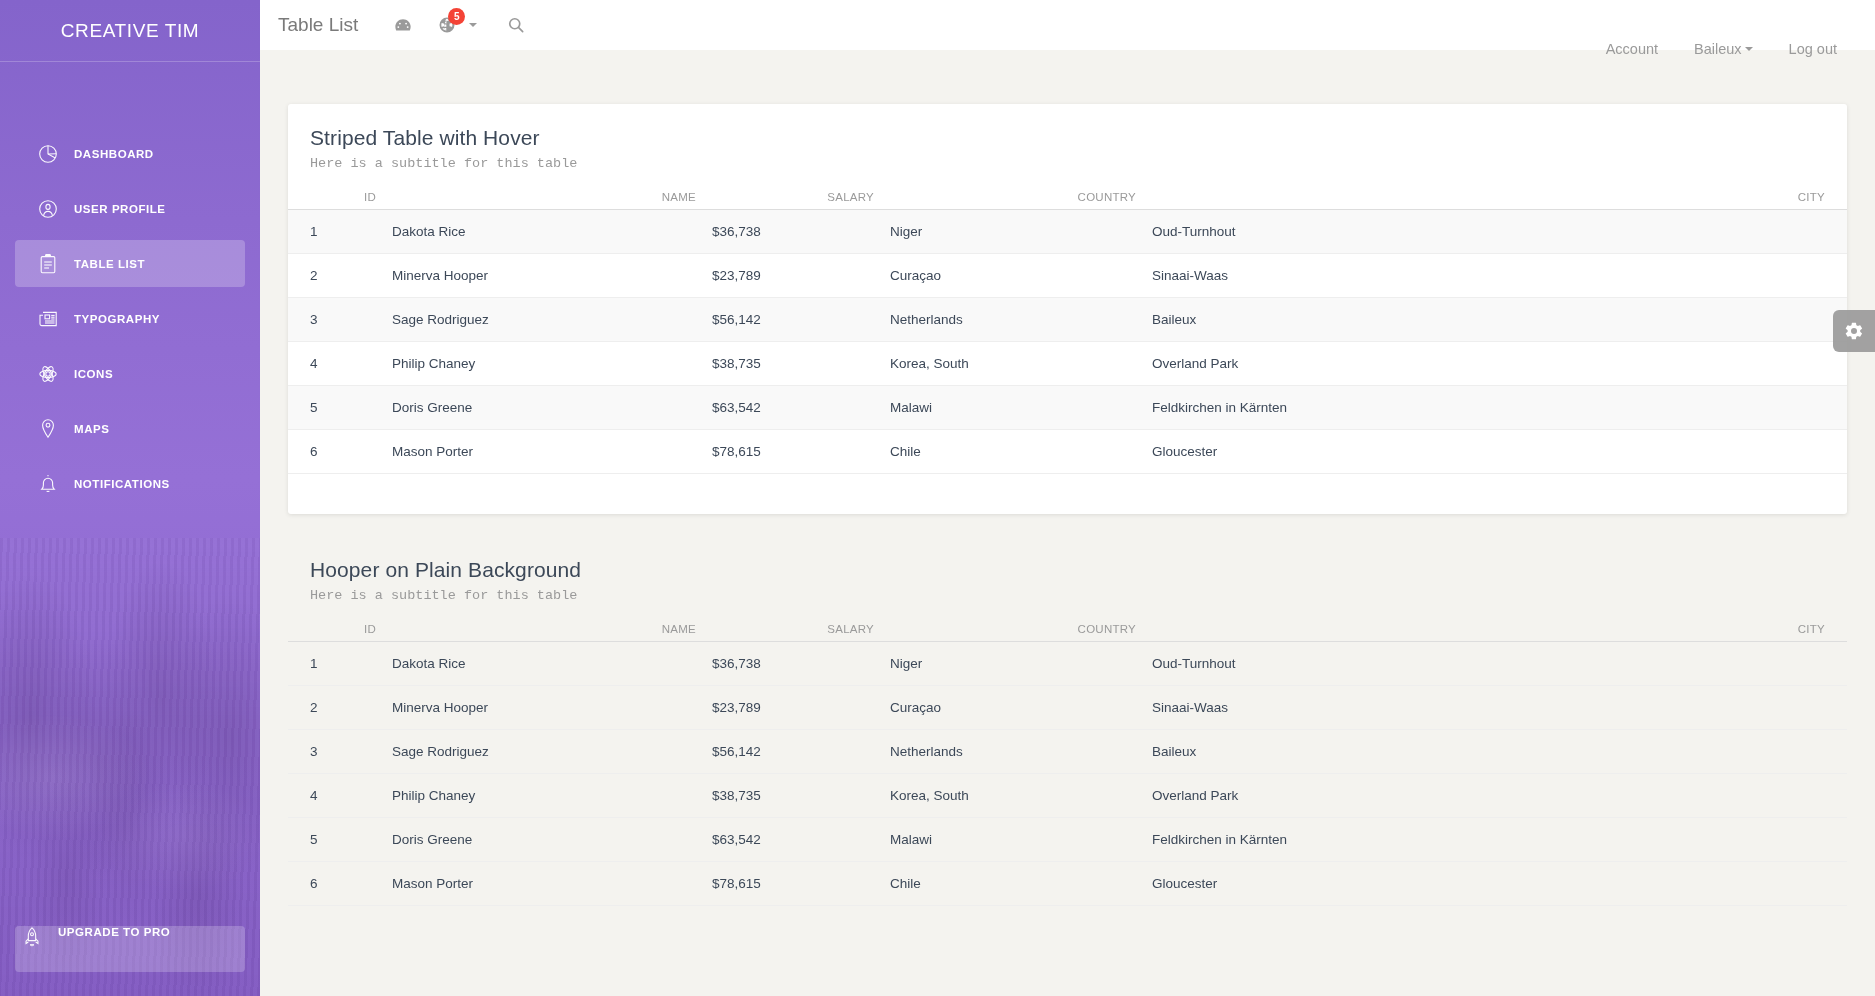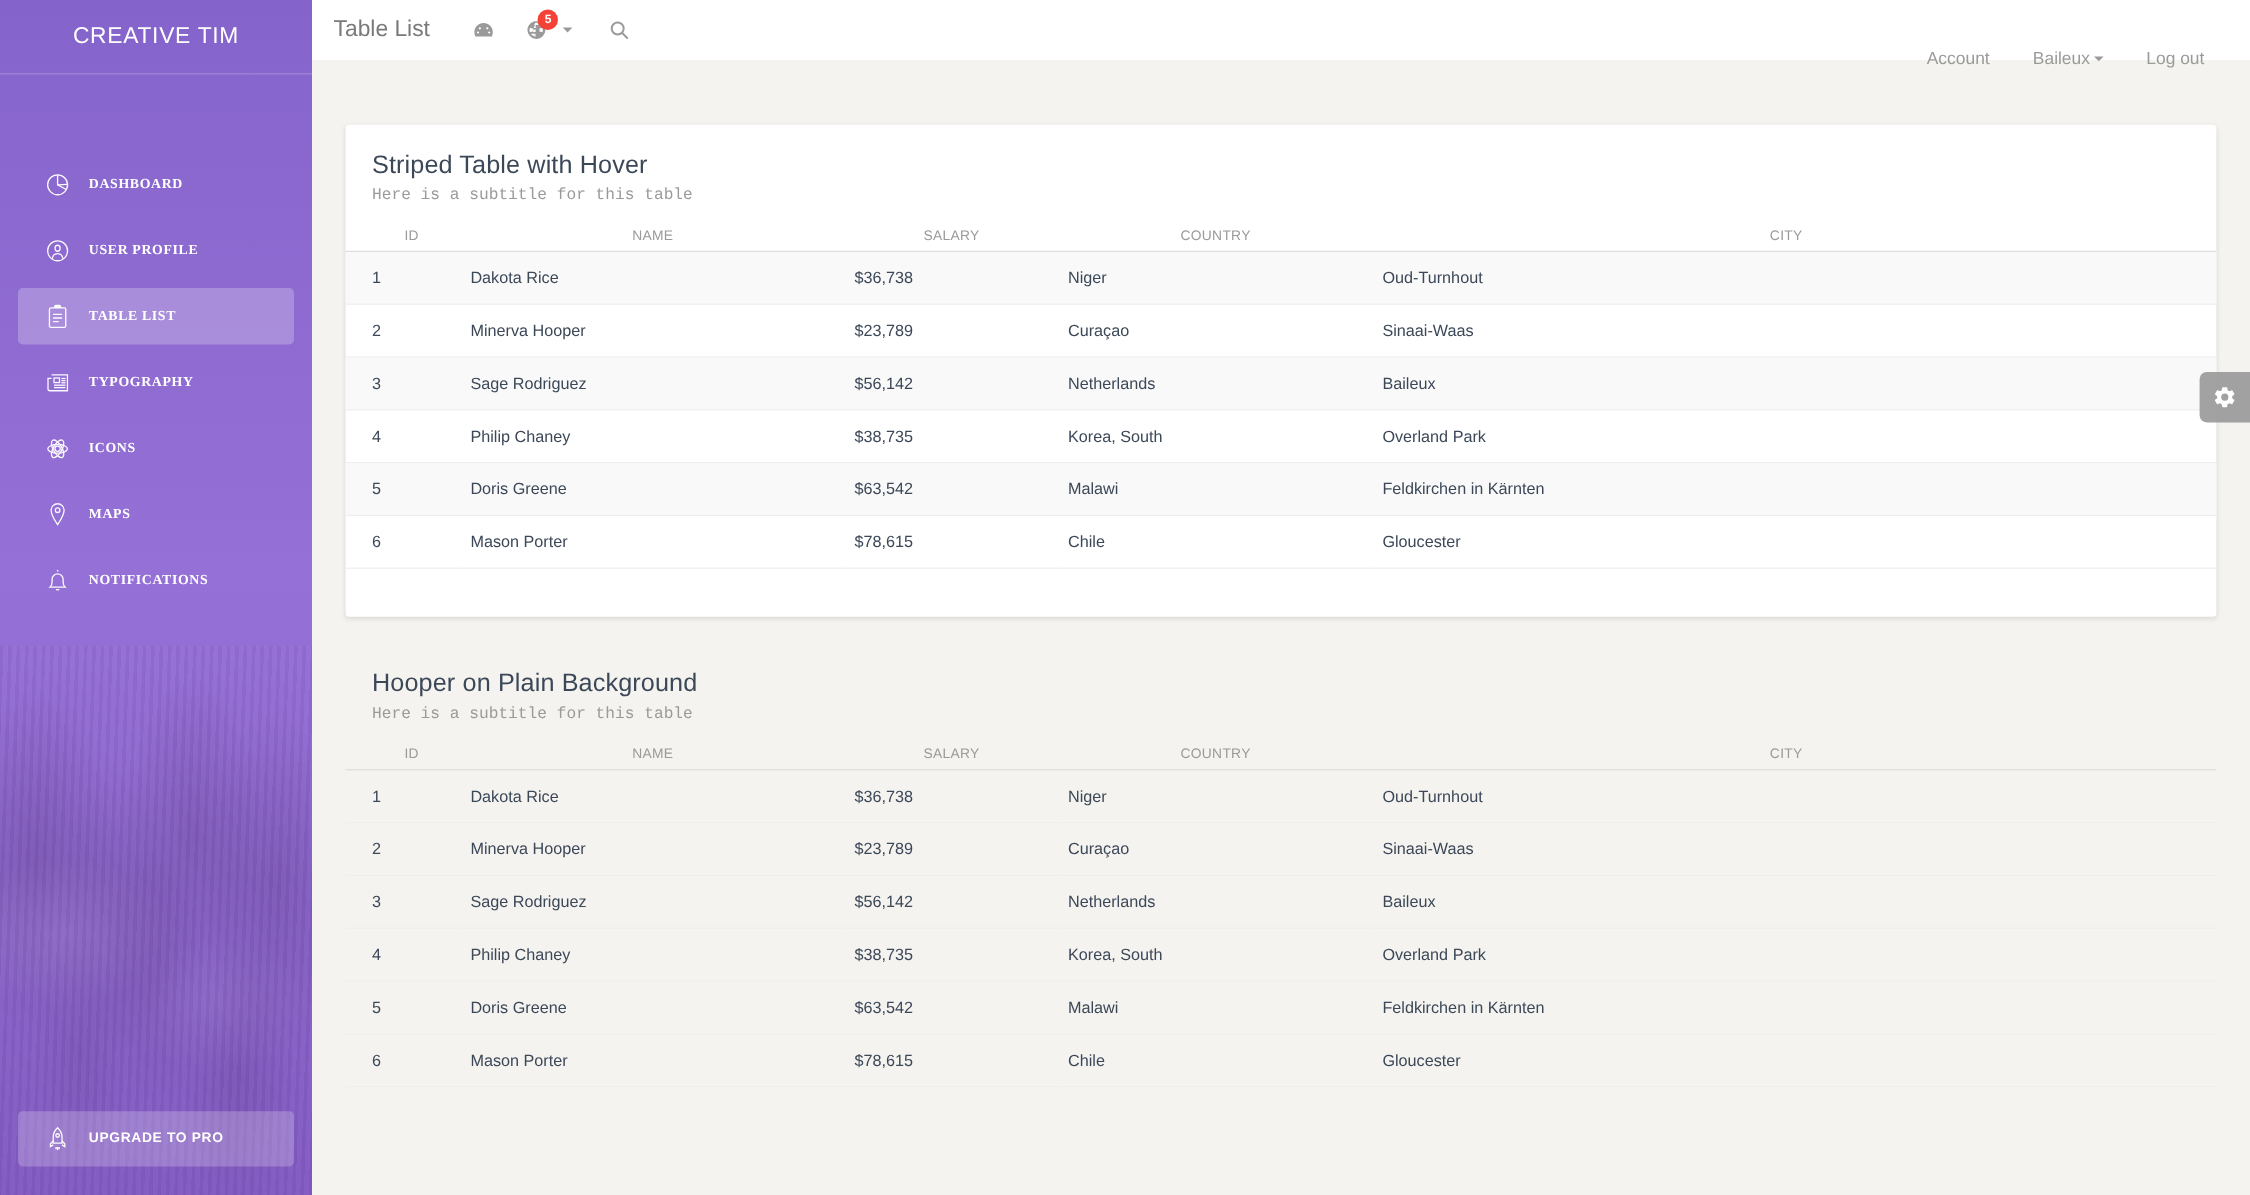--- a/index.html
+++ b/index.html
@@ -56,21 +56,20 @@
 
   .nav { margin-top: 20px; padding: 0 15px; }
   .nav-item {
     display: flex; align-items: center;
     height: 47px;
     margin-bottom: 8px;
     padding-left: 16px;
     border-radius: 4px;
     cursor: pointer;
     color: #ffffff;
-    font-family: Liberation Serif, serif;
   }
   .nav-item.active { background: rgba(255,255,255,0.23); }
   .nav-icon {
     width: 34px; flex: 0 0 34px;
     display: flex; align-items: center; justify-content: center;
     color: #ffffff; opacity: .96;
   }
   .nav-icon svg { display: block; }
   .nav-label {
     font-size: 11.5px; font-weight: bold; letter-spacing: .55px;
@@ -78,22 +77,21 @@
     margin-left: 9px;
     color: #ffffff;
     white-space: nowrap;
   }
 
   .sidebar-spacer { flex: 1 1 auto; }
 
   .upgrade {
     margin: 0 15px 24px 15px;
     height: 46px;
-    display: flex; align-items: center;
-    padding-left: 16px;
+    display: flex; align-items: flex-start;
     border-radius: 4px;
     background: rgba(255,255,255,0.21);
     cursor: pointer;
   }
   .upgrade .nav-label { font-size: 11.5px; }
 
   
   .main {
     flex: 1 1 auto; height: 996px;
     display: flex; flex-direction: column;
@@ -169,21 +167,21 @@
     font-size: 21px; color: #3c4858; font-weight: 300; letter-spacing: .1px;
   }
   .card-subtitle {
     font-size: 13.5px; color: #9a9a9a; font-weight: 400;
     margin-top: 6px;
     font-family: Liberation Mono, monospace;
   }
 
   table { width: 100%; border-collapse: collapse; }
   th {
-    text-align: center;
+    text-align: right;
     font-size: 11.5px; font-weight: 400; color: #9a9a9a;
     letter-spacing: .25px;
     padding: 16px 8px 6px 8px;
     border-bottom: 1px solid #dddddd;
   }
   td {
     font-size: 13.5px; color: #3c4858; font-weight: 400;
     padding: 14px 8px;
     border-bottom: 1px solid #eeeeee;
     vertical-align: middle;

